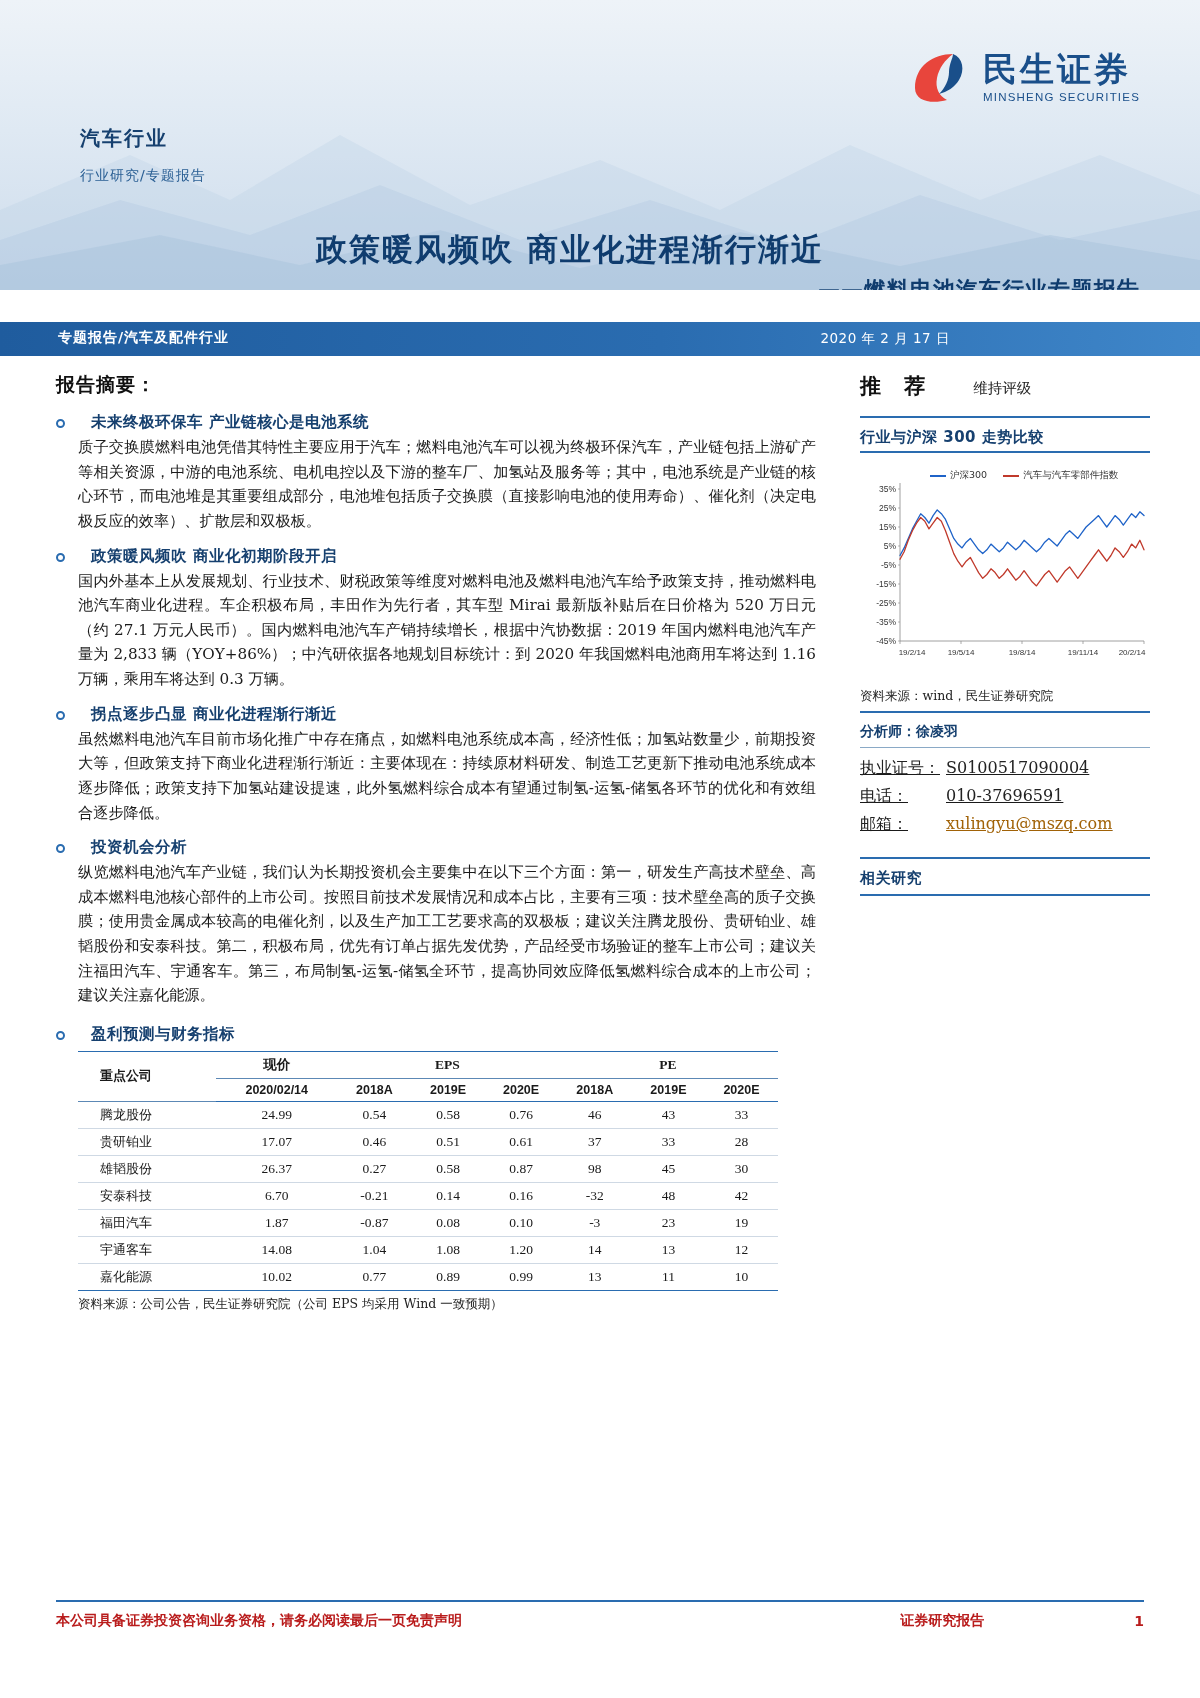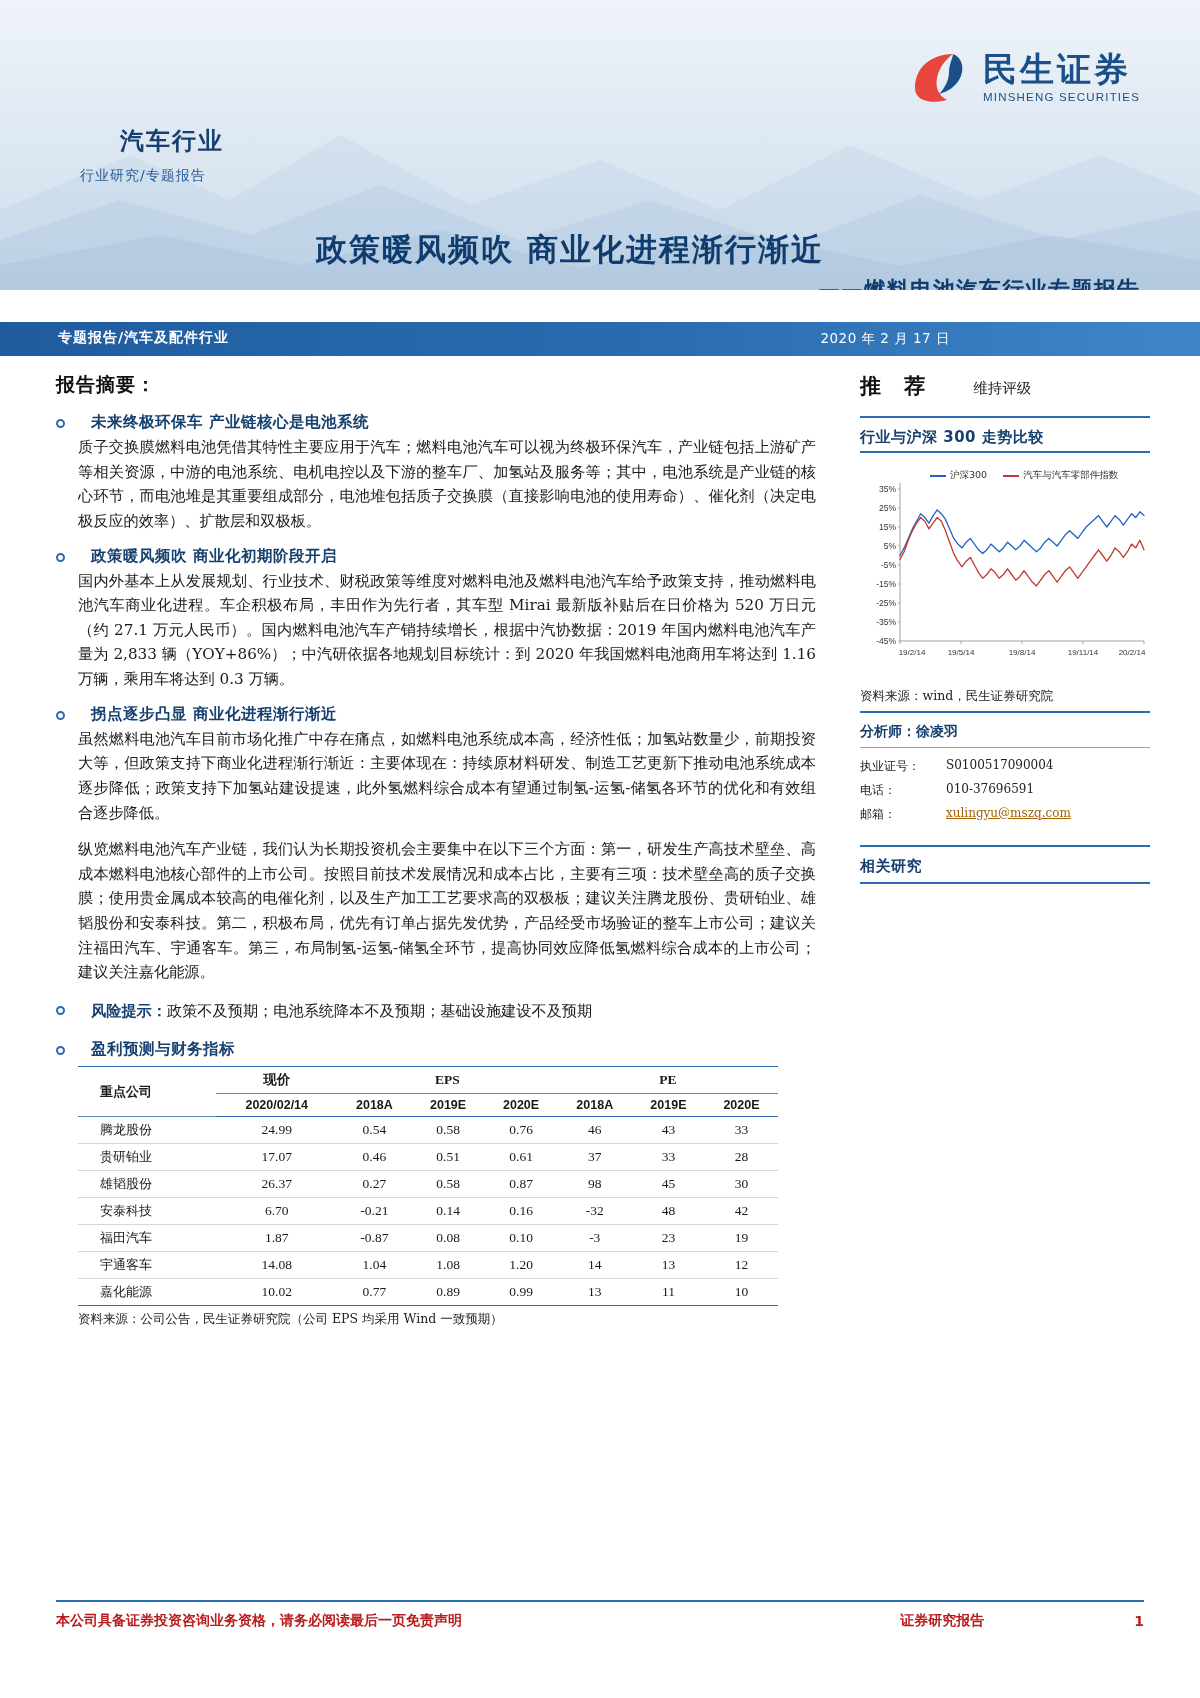--- a/index.html
+++ b/index.html
@@ -18,21 +18,21 @@
     position:absolute;left:0;top:0;width:1200px;height:290px;
     background:linear-gradient(180deg,#eef3f8 0%,#dfe9f3 45%,#cddcec 100%);
     overflow:hidden;
   }
   .hdr-wave{position:absolute;left:0;bottom:0;width:1200px;height:230px;opacity:.55;}
   .logo{position:absolute;right:60px;top:48px;display:flex;align-items:center;gap:14px;}
   .logo-mark{width:60px;height:60px;position:relative;}
   .logo-text{line-height:1;}
   .logo-cn{font-family:"DejaVu Sans","Liberation Sans",sans-serif;font-size:34px;font-weight:bold;color:#1a4f8a;letter-spacing:3px;}
   .logo-en{font-family:"Liberation Sans",sans-serif;font-size:11.5px;color:#1a4f8a;letter-spacing:1.2px;margin-top:6px;}
-  .industry{position:absolute;left:80px;top:125px;font-family:"DejaVu Sans","Liberation Sans",sans-serif;font-size:24px;font-weight:bold;color:#16406f;letter-spacing:2px;margin-left:40px;}
+  .industry{position:absolute;left:80px;top:125px;font-family:"DejaVu Sans","Liberation Sans",sans-serif;font-size:20px;font-weight:bold;color:#16406f;letter-spacing:2px;}
   .subindustry{position:absolute;left:80px;top:167px;font-family:"DejaVu Sans","Liberation Sans",sans-serif;font-size:14px;color:#2a5f94;letter-spacing:1px;}
   .title-main{position:absolute;left:0;top:229px;width:1140px;text-align:center;
     font-family:"DejaVu Sans","Liberation Sans",sans-serif;font-size:31px;font-weight:bold;color:#0f3c6e;letter-spacing:2px;}
   .title-sub{position:absolute;left:0;top:275px;width:1140px;text-align:right;
     font-family:"DejaVu Sans","Liberation Sans",sans-serif;font-size:22px;font-weight:bold;color:#0f3c6e;letter-spacing:1px;}
 
   
   .bluebar{
     position:absolute;left:0;top:322px;width:1200px;height:34px;
     background:linear-gradient(90deg,#1f5c9e 0%,#2a6cb0 55%,#3f86c9 100%);
@@ -55,21 +55,21 @@
   .risk-line b{font-family:"DejaVu Sans","Liberation Sans",sans-serif;color:#16406f;}
 
   
   .rating-row{display:flex;align-items:baseline;gap:40px;padding-bottom:10px;}
   .rating-label{font-family:"DejaVu Sans","Liberation Sans",sans-serif;font-size:21px;font-weight:bold;color:#111;letter-spacing:8px;}
   .rating-value{font-family:"DejaVu Sans","Liberation Sans",sans-serif;font-size:14.5px;color:#222;}
   .rule{height:2px;background:#2a6cb0;margin:6px 0 10px;}
   .rule-thin{height:1px;background:#8aa9c6;margin:6px 0 10px;}
   .panel-title{font-family:"DejaVu Sans","Liberation Sans",sans-serif;font-size:15px;font-weight:bold;color:#16406f;letter-spacing:.5px;}
   .src-note{font-size:12.5px;color:#222;margin:10px 0 4px;}
-  .kv{display:flex;font-size:12px;margin:7px 0;}
+  .kv{display:flex;font-size:16px;margin:7px 0;text-decoration:underline;}
   .kv .k{width:86px;color:#222;}
   .kv .v{color:#222;}
   .kv .v.link{color:#a16207;text-decoration:underline;}
   .analyst{font-family:"DejaVu Sans","Liberation Sans",sans-serif;font-size:14px;font-weight:bold;color:#16406f;margin-top:4px;}
 
   
   .chartbox{width:290px;height:215px;position:relative;margin-top:6px;}
   .legend{position:absolute;left:70px;top:6px;display:flex;gap:16px;font-size:9.5px;font-family:"DejaVu Sans","Liberation Sans",sans-serif;}
   .lg{display:flex;align-items:center;gap:4px;color:#333;}
   .lg i{display:inline-block;width:16px;height:2px;}
@@ -149,29 +149,27 @@
 
     <div class="bullet-item">
       <div class="bullet-head">
         <span class="dot"></span>
         <span class="bullet-h-text">拐点逐步凸显 商业化进程渐行渐近</span>
       </div>
       <div class="bullet-body">虽然燃料电池汽车目前市场化推广中存在痛点，如燃料电池系统成本高，经济性低；加氢站数量少，前期投资大等，但政策支持下商业化进程渐行渐近：主要体现在：持续原材料研发、制造工艺更新下推动电池系统成本逐步降低；政策支持下加氢站建设提速，此外氢燃料综合成本有望通过制氢-运氢-储氢各环节的优化和有效组合逐步降低。</div>
     </div>
 
     <div class="bullet-item">
+      <div class="bullet-head">
+        <span class="dot"></span>
+        <span class="bullet-h-text">投资机会分析</span>
+      </div>
       <div class="bullet-body">纵览燃料电池汽车产业链，我们认为长期投资机会主要集中在以下三个方面：第一，研发生产高技术壁垒、高成本燃料电池核心部件的上市公司。按照目前技术发展情况和成本占比，主要有三项：技术壁垒高的质子交换膜；使用贵金属成本较高的电催化剂，以及生产加工工艺要求高的双极板；建议关注腾龙股份、贵研铂业、雄韬股份和安泰科技。第二，积极布局，优先有订单占据先发优势，产品经受市场验证的整车上市公司；建议关注福田汽车、宇通客车。第三，布局制氢-运氢-储氢全环节，提高协同效应降低氢燃料综合成本的上市公司；建议关注嘉化能源。</div>
     </div>
 
-    <div class="bullet-item" style="margin-top:14px;">
-      <div class="bullet-head">
-        <span class="dot"></span>
-        <span class="risk-line"><b>风险提示：</b><span>政策不及预期；电池系统降本不及预期；基础设施建设不及预期</span></span>
-      </div>
-    </div>
 
     <div class="bullet-item" style="margin-top:16px;">
       <div class="bullet-head">
         <span class="dot"></span>
         <span class="bullet-h-text">盈利预测与财务指标</span>
       </div>
 
       <div class="tbl-wrap">
         <table class="fin">
           <thead>

